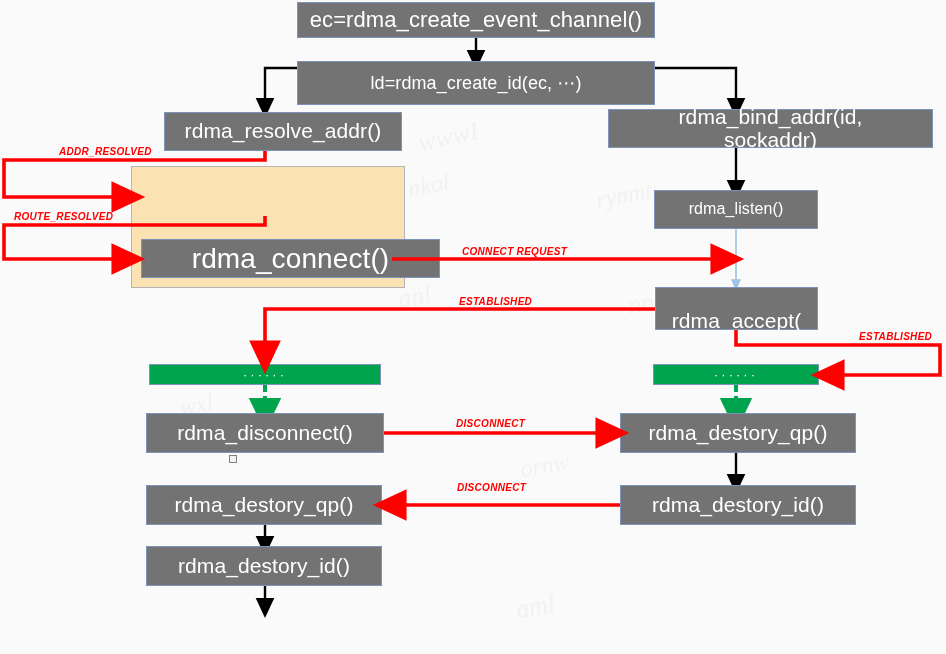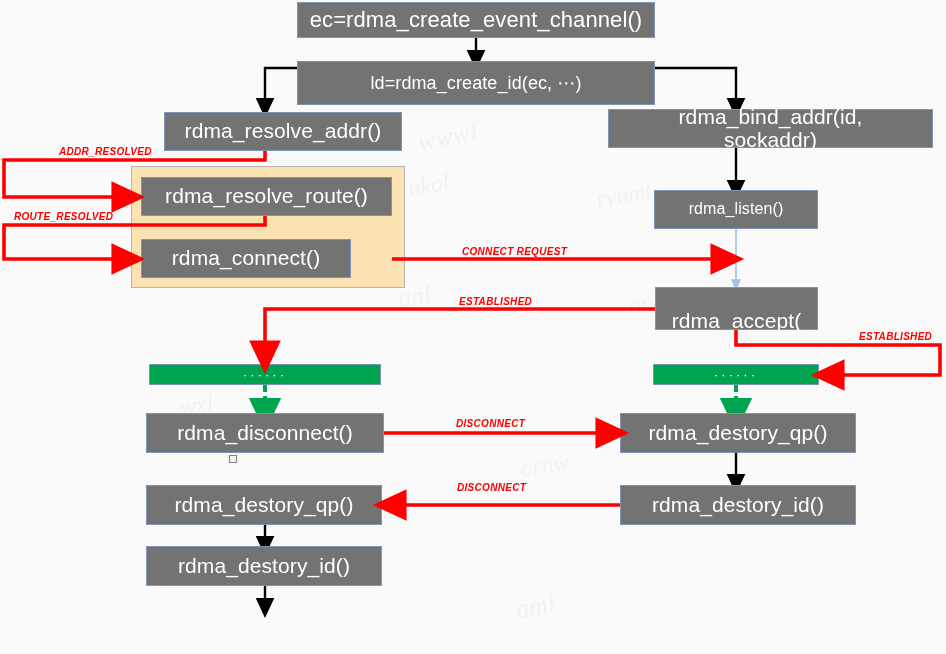--- a/index.html
+++ b/index.html
@@ -136,29 +136,26 @@
   </div>
 
   <div class="node blue" style="left:146px;top:112px;width:238px;height:39px;font-size:21px;margin-left:18px;">
     <span>rdma_resolve_addr()</span>
   </div>
 
   <div class="node blue" style="left:573px;top:109px;width:325px;height:39px;font-size:21px;margin-left:35px;">
     <span class="overflow" style="display:block;width:280px;">rdma_bind_addr(id, sockaddr)</span>
   </div>
 
-  <div class="node blue" style="left:141px;top:177px;width:251px;height:39px;font-size:21px;">
-    <span>rdma_resolve_route()</span>
-  </div>
 
   <div class="node blue" style="left:654px;top:190px;width:164px;height:39px;font-size:16px;">
     <span>rdma_listen()</span>
   </div>
 
-  <div class="node blue" style="left:141px;top:239px;width:210px;height:39px;font-size:21px;">
+  <div class="node blue" style="left:141px;top:239px;width:299px;height:39px;font-size:28px;">
     <span>rdma_connect()</span>
   </div>
 
   <div class="node blue" style="left:655px;top:287px;width:163px;height:43px;font-size:21px;">
     <span class="overflow" style="display:block;width:132px;margin-top:48px;">rdma_accept( )</span>
   </div>
 
   <div class="node green" style="left:149px;top:364px;width:232px;height:21px;font-size:13px;letter-spacing:3px;">
     <span>······</span>
   </div>

